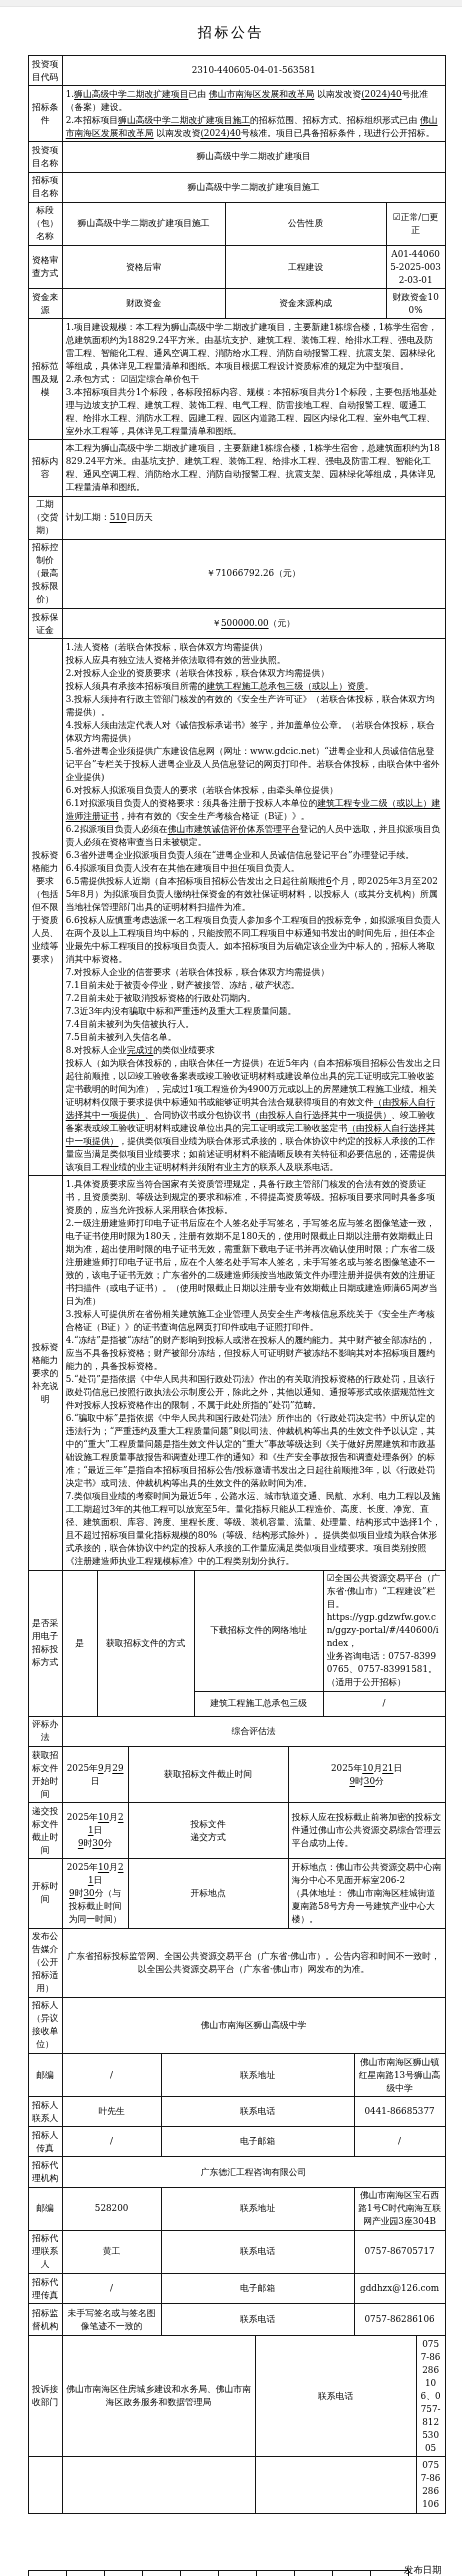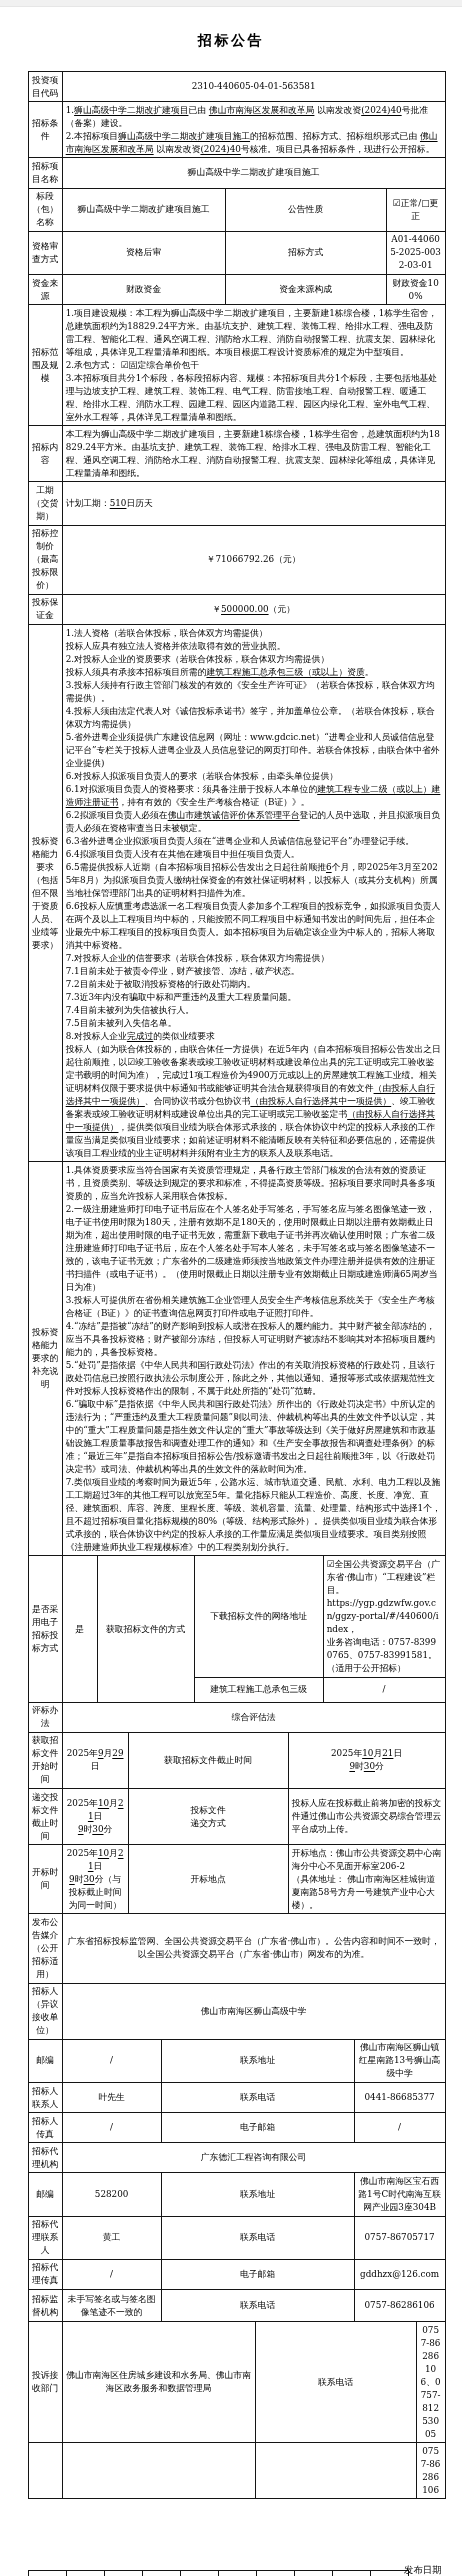--- a/index.html
+++ b/index.html
@@ -1,20 +1,20 @@
 <!DOCTYPE html>
 <html style="font-size:8.3px"><head>
 <meta charset="utf-8">
 <style>
   *{box-sizing:border-box}
   html,body{margin:0;padding:0}
   body{background:#fff;color:#000;font-family:"DejaVu Serif","Liberation Serif",serif}
   .page{width:462px;height:2576px;position:relative;overflow:hidden;background:#fff}
   .band{height:6.8px;background:#f1f1f1;border-bottom:0.5px solid #e6e6e6}
-  .title{margin:8px;padding-top:17.7px;padding-bottom:12.5px;text-align:center;font-size:14px;font-weight:700;letter-spacing:2.6px}
+  .title{margin:0;padding-top:17.7px;padding-bottom:12.5px;text-align:center;font-size:14px;font-weight:400;letter-spacing:2.6px}
   .tbl{margin-left:27.6px;width:418px;border-top:1px solid #141414;border-left:1px solid #141414;font-size:8.8px;line-height:13px}
   .row{display:flex;align-items:stretch}
   .cell{border-right:1px solid #141414;border-bottom:1px solid #141414;padding:1.6px 3.1px;display:flex;align-items:center;justify-content:center;text-align:center;white-space:pre-wrap;word-break:break-all;min-width:0}
   .cell.left{justify-content:flex-start;text-align:left}
   .tx{width:100%}
   .lb{flex:0 0 34px;width:34px;padding:1.6px 2.1px}
   .wA{flex:0 0 163px}
   .wB{flex:0 0 161px}
   .wC{flex:0 0 66px}
   .wD{flex:0 0 160px}
@@ -44,37 +44,41 @@
       <div class="cell lb"><div class="tx">投资项目代码</div></div>
       <div class="cell f1"><div class="tx">2310-440605-04-01-563581</div></div>
     </div>
 
     <div class="row" style="min-height:52px">
       <div class="cell lb"><div class="tx">招标条件</div></div>
       <div class="cell f1 left"><div class="tx"><span>1.</span><u>狮山高级中学二期改扩建项目</u><span>已由 </span><u>佛山市南海区发展和改革局</u><span> 以南发改资</span><u>(2024)40</u><span>号批准（备案）建设。
 2.本招标项目</span><u>狮山高级中学二期改扩建项目施工</u><span>的招标范围、招标方式、招标组织形式已由 </span><u>佛山市南海区发展和改革局</u><span> 以南发改资</span><u>(2024)40</u><span>号核准。项目已具备招标条件，现进行公开招标。</span></div></div>
     </div>
 
+    <div class="row" style="min-height:30px">
+      <div class="cell lb"><div class="tx">投资项目名称</div></div>
+      <div class="cell f1"><div class="tx">狮山高级中学二期改扩建项目</div></div>
+    </div>
 
     <div class="row" style="min-height:29px">
       <div class="cell lb"><div class="tx">招标项目名称</div></div>
       <div class="cell f1"><div class="tx">狮山高级中学二期改扩建项目施工</div></div>
     </div>
 
     <div class="row" style="min-height:41px">
       <div class="cell lb"><div class="tx">标段（包）名称</div></div>
       <div class="cell wA"><div class="tx">狮山高级中学二期改扩建项目施工</div></div>
       <div class="cell wB"><div class="tx">公告性质</div></div>
       <div class="cell f1"><div class="tx">☑正常/□更正</div></div>
     </div>
 
     <div class="row" style="min-height:29px">
       <div class="cell lb"><div class="tx">资格审查方式</div></div>
       <div class="cell wA"><div class="tx">资格后审</div></div>
-      <div class="cell wB"><div class="tx">招标方式</div></div>
+      <div class="cell wB"><div class="tx">工程建设</div></div>
       <div class="cell f1"><div class="tx">A01-440605-2025-0032-03-01</div></div>
     </div>
 
 
     <div class="row" style="min-height:27.6px">
       <div class="cell lb"><div class="tx">资金来源</div></div>
       <div class="cell wA"><div class="tx">财政资金</div></div>
       <div class="cell wB"><div class="tx">资金来源构成</div></div>
       <div class="cell f1"><div class="tx">财政资金100%</div></div>
     </div>

